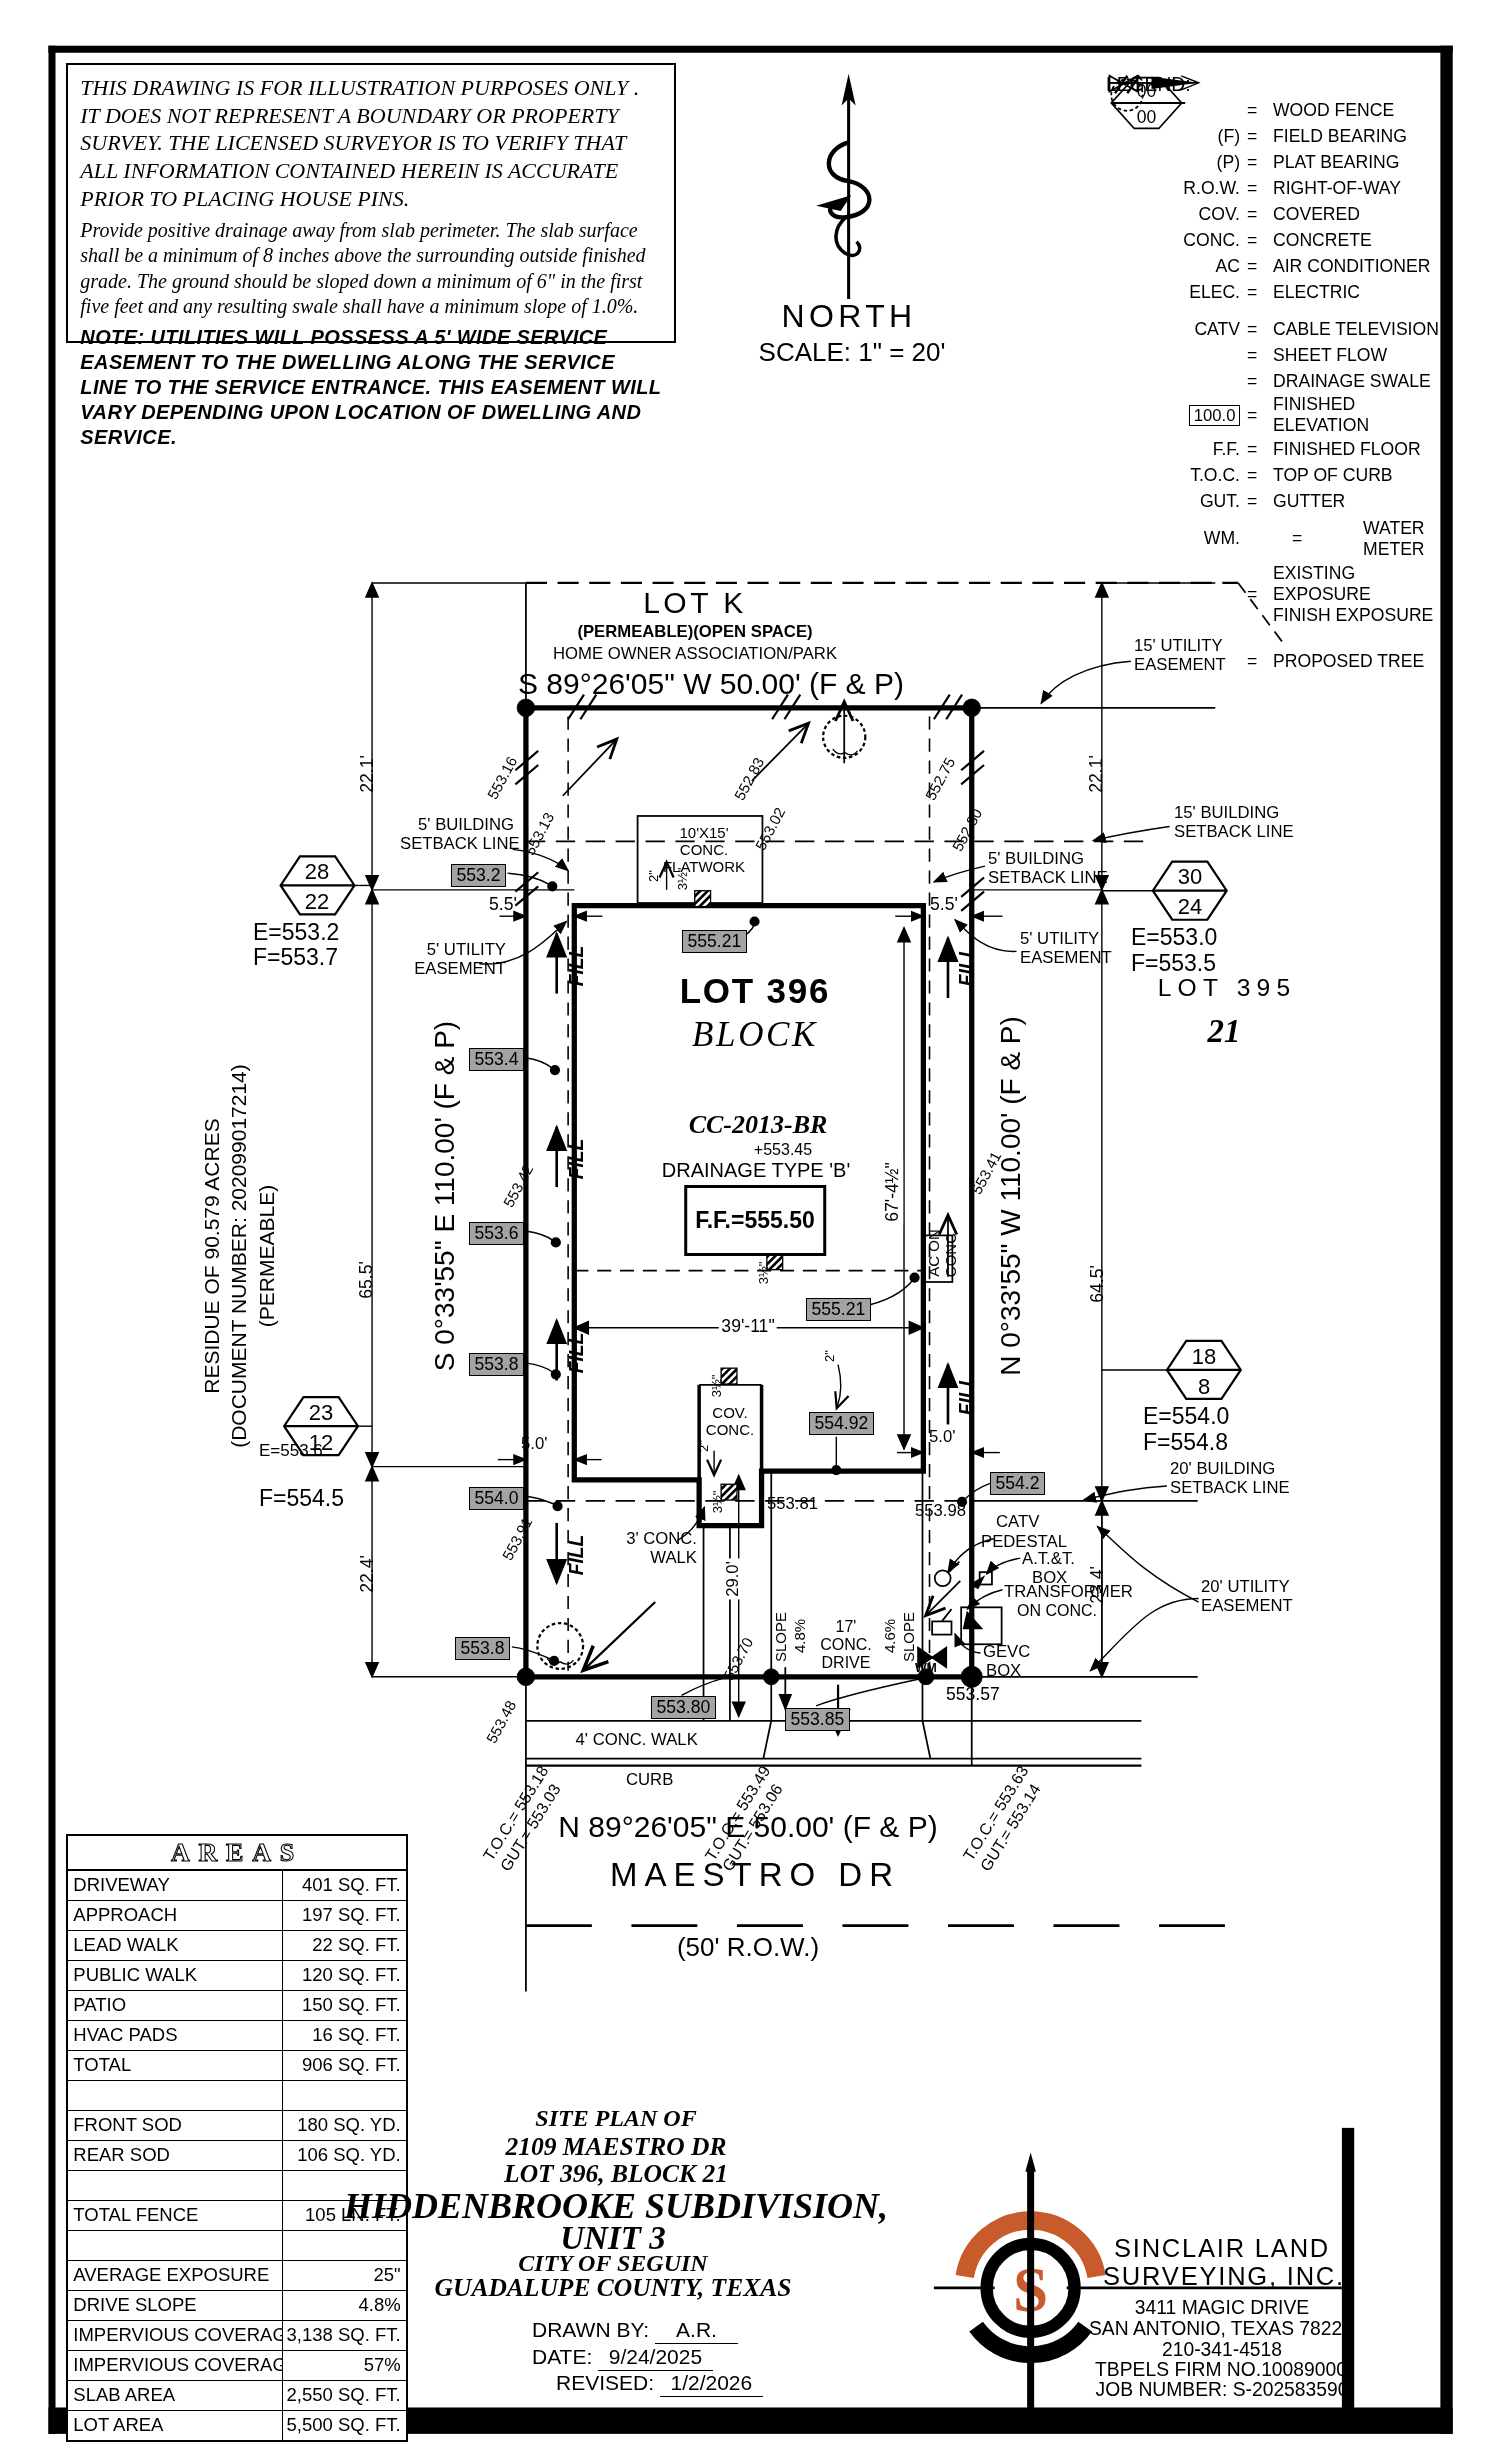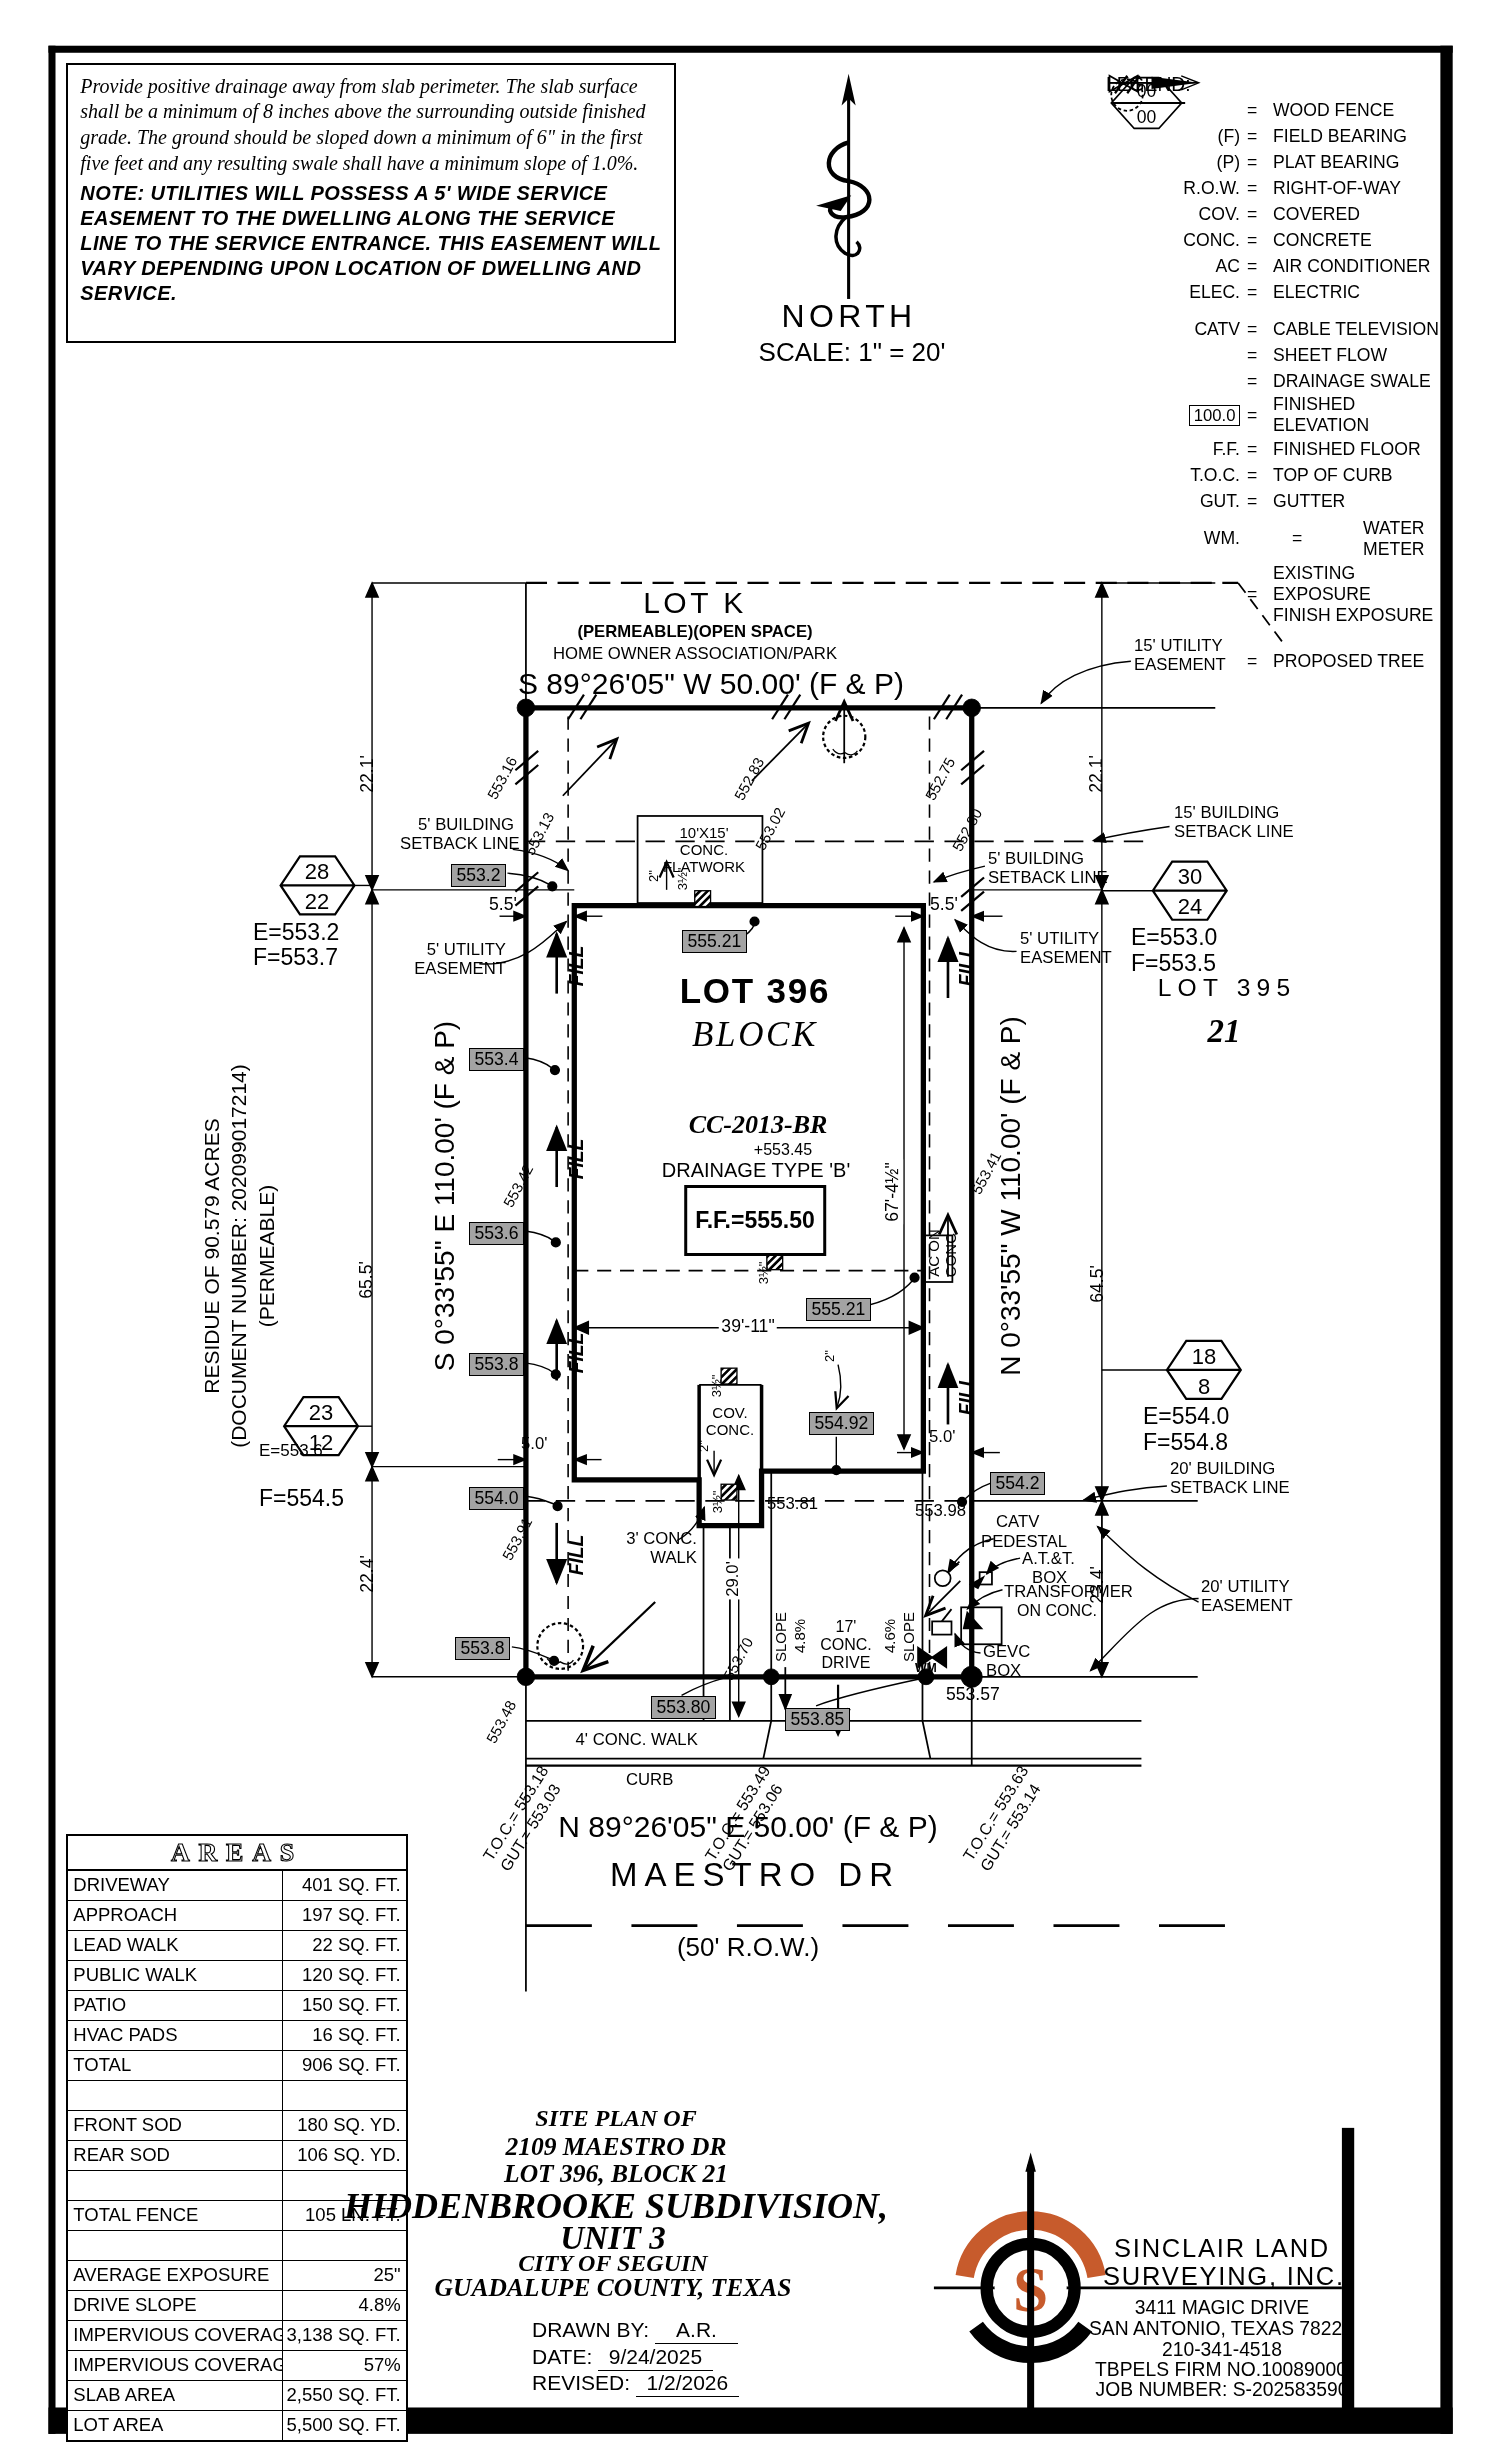--- a/index.html
+++ b/index.html
@@ -294,20 +294,21 @@
     <circle cx="1172" cy="2602" r="50" stroke="#000" stroke-width="14" fill="none"></circle>
     <circle cx="1172" cy="2602" r="41" fill="#fff"></circle>
     <text x="1172" y="2628" text-anchor="middle" font-family="Liberation Serif,serif" font-weight="bold" font-size="72" fill="#C75B2C">S</text>
     <line x1="1172" y1="2462" x2="1172" y2="2752" stroke="#000" stroke-width="8"></line>
     <polygon points="1172,2448 1166,2470 1178,2470" fill="#000"></polygon>
     <polygon points="1172,2762 1166,2744 1178,2744" fill="#000"></polygon>
   </g>
 </svg>
 
 <div class="disc">
+  <p class="d1">THIS DRAWING IS FOR ILLUSTRATION PURPOSES ONLY . IT DOES NOT REPRESENT A BOUNDARY OR PROPERTY SURVEY. THE LICENSED SURVEYOR IS TO VERIFY THAT ALL INFORMATION CONTAINED HEREIN IS ACCURATE PRIOR TO PLACING HOUSE PINS.</p>
   <p class="d2">Provide positive drainage away from slab perimeter. The slab surface shall be a minimum of 8 inches above the surrounding outside finished grade. The ground should be sloped down a minimum of 6" in the first five feet and any resulting swale shall have a minimum slope of 1.0%.</p>
   <p class="d3">NOTE: UTILITIES WILL POSSESS A 5' WIDE SERVICE EASEMENT TO THE DWELLING ALONG THE SERVICE LINE TO THE SERVICE ENTRANCE. THIS EASEMENT WILL VARY DEPENDING UPON LOCATION OF DWELLING AND SERVICE.</p>
 </div>
 
 <div class="lbl c" style="left:849px;top:299px;font-size:32px;letter-spacing:4.4px;">NORTH</div>
 <div class="lbl c" style="left:852px;top:338px;font-size:26px;">SCALE:  1" = 20'</div>
 
 <div class="legend">
   <div class="lg-title">LEGEND:</div>
   <div class="lg-row">
@@ -646,21 +647,21 @@
 
 <div class="lbl c sbi" style="left:616px;top:2105px;font-size:24px;">SITE PLAN OF</div>
 <div class="lbl c sbi" style="left:616px;top:2133px;font-size:25.5px;">2109 MAESTRO DR</div>
 <div class="lbl c sbi" style="left:616px;top:2160px;font-size:25.5px;">LOT 396, BLOCK 21</div>
 <div class="lbl c sbi" style="left:616px;top:2186px;font-size:36px;">HIDDENBROOKE SUBDIVISION,</div>
 <div class="lbl c sbi" style="left:613px;top:2220px;font-size:33px;">UNIT 3</div>
 <div class="lbl c sbi" style="left:613px;top:2250px;font-size:24px;">CITY OF SEGUIN</div>
 <div class="lbl c sbi" style="left:613px;top:2274px;font-size:25.5px;">GUADALUPE COUNTY, TEXAS</div>
 <div class="tb" style="left:532px;top:2318px;font-size:21px;"><span>DRAWN BY:</span> <span class="u">A.R.</span></div>
 <div class="tb" style="left:532px;top:2345px;font-size:21px;"><span>DATE:</span> <span class="u">9/24/2025</span></div>
-<div class="tb" style="left:532px;top:2371px;font-size:21px;"><span>REVISED:</span> <span class="u">1/2/2026</span></div>
+<div class="tb" style="left:556px;top:2371px;font-size:21px;"><span>REVISED:</span> <span class="u">1/2/2026</span></div>
 
 <div class="lbl c" style="left:1222px;top:2234px;font-size:25.5px;letter-spacing:1.8px;">SINCLAIR LAND</div>
 <div class="lbl c" style="left:1224px;top:2262px;font-size:25.5px;letter-spacing:1.8px;">SURVEYING, INC.</div>
 <div class="lbl c sin" style="left:1222px;top:2297px;">3411 MAGIC DRIVE</div>
 <div class="lbl c sin" style="left:1221px;top:2318px;">SAN ANTONIO, TEXAS 78229</div>
 <div class="lbl c sin" style="left:1222px;top:2339px;">210-341-4518</div>
 <div class="lbl c sin" style="left:1221px;top:2359px;">TBPELS FIRM NO.10089000</div>
 <div class="lbl c sin" style="left:1222px;top:2379px;">JOB NUMBER: S-202583590</div>
 
 </div>

